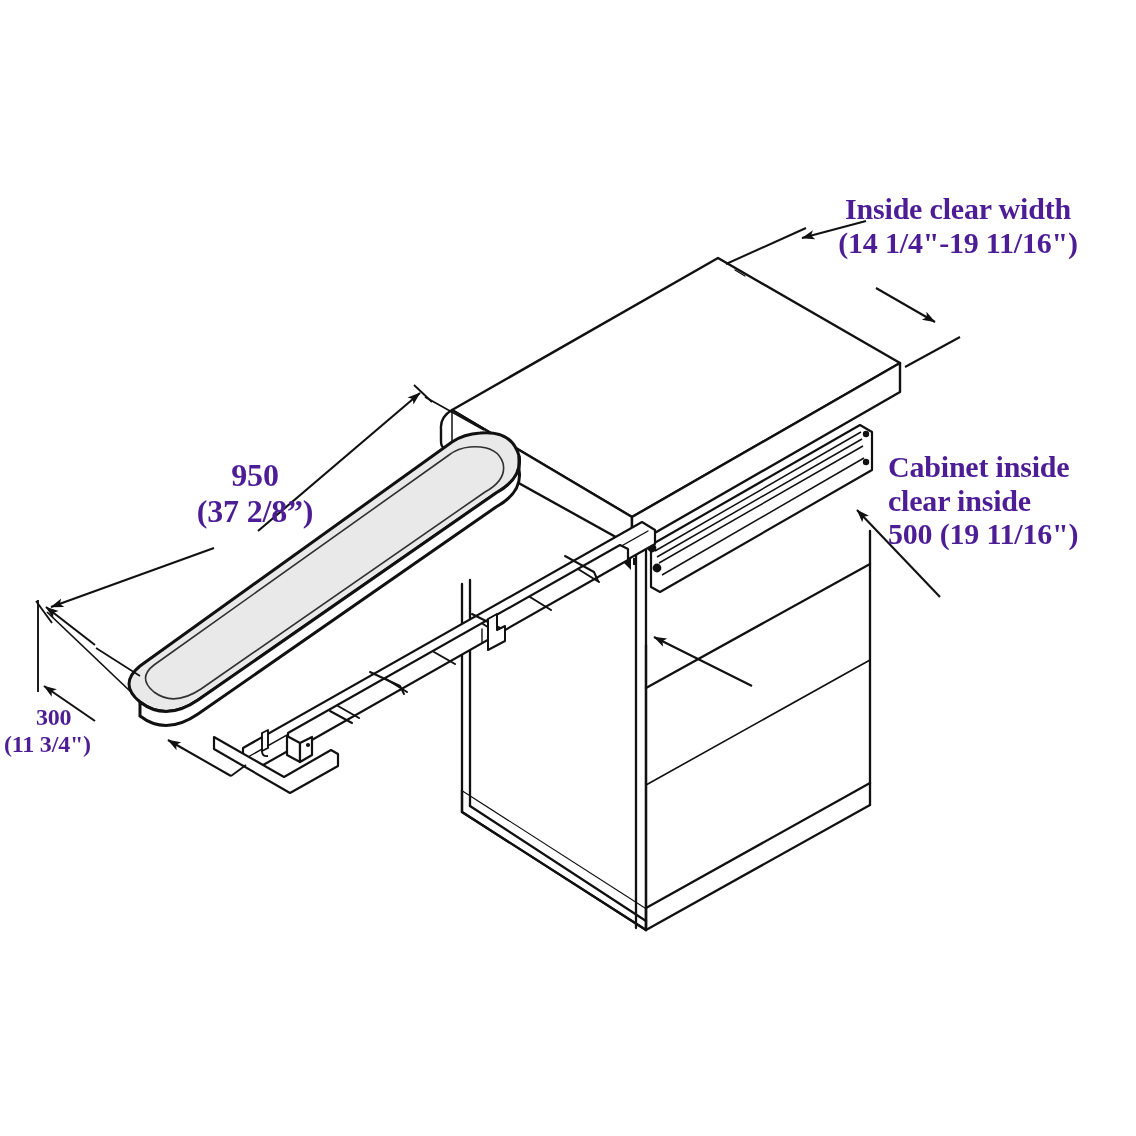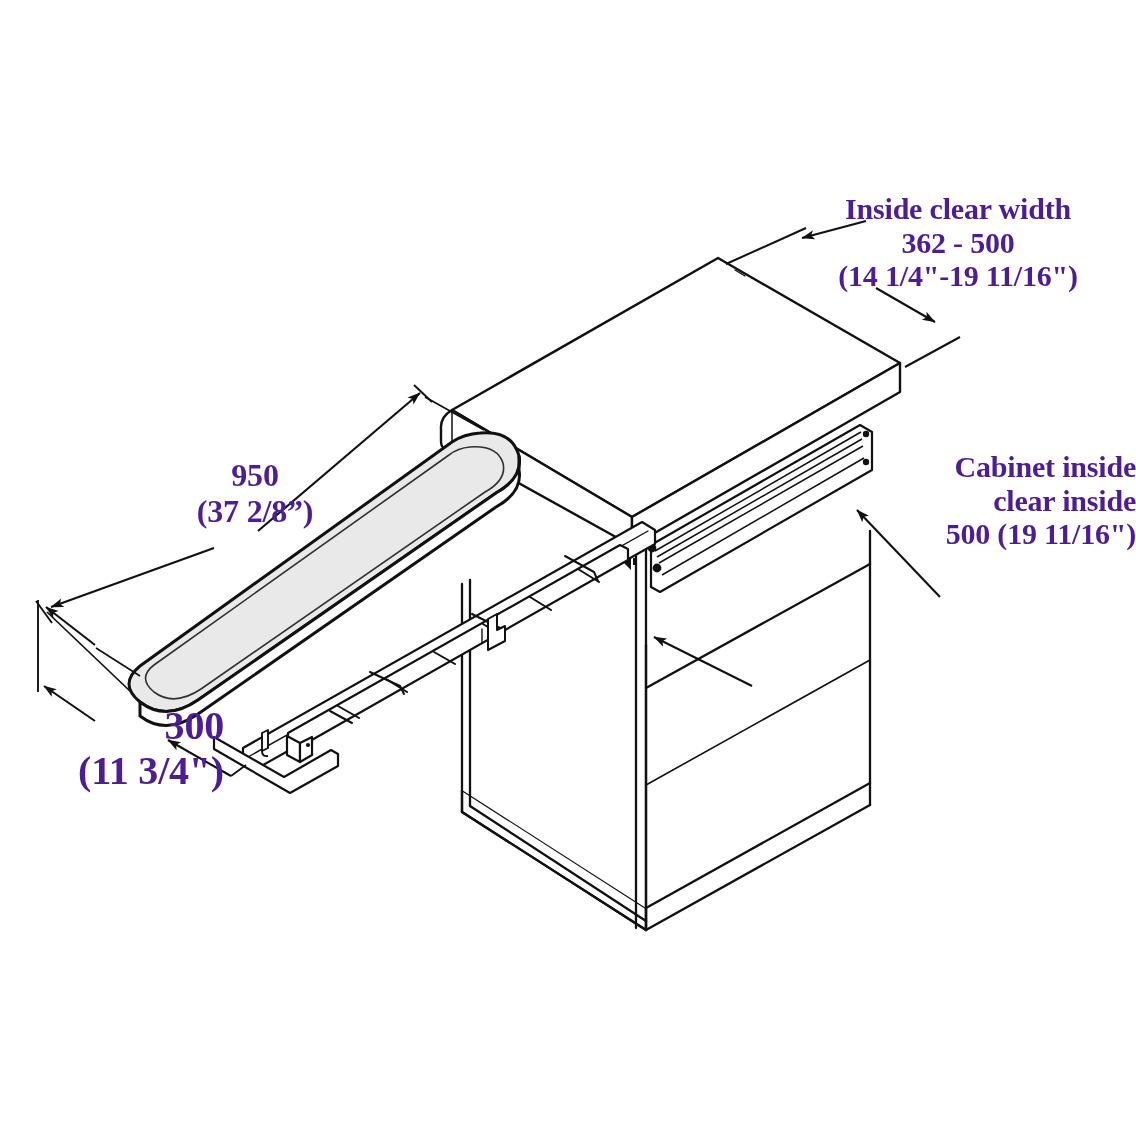--- a/index.html
+++ b/index.html
@@ -16,21 +16,21 @@
   .dimtext{
     position:absolute;
     font-family:Liberation Serif, serif;
     font-weight:bold;
     color:#4c1d95;
     white-space:nowrap;
     line-height:1.12;
     letter-spacing:-0.2px;
   }
   .t-center{text-align:center;}
-  .t-left{text-align:right;}
+  .t-left{text-align:left;}
 </style>
 </head>
 <body>
 
 <div id="stage">
 
   <svg id="drawing" viewBox="0 0 1136 1136" shape-rendering="geometricPrecision">
     <defs>
       <marker id="ah" markerWidth="16" markerHeight="16" refX="13" refY="5.2" orient="auto" markerUnits="userSpaceOnUse">
         <path d="M0.5,0.6 L13.6,5.2 L0.5,9.8 L3.6,5.2 Z" fill="#111"></path>
@@ -199,33 +199,32 @@
       <line x1="231" y1="776" x2="168" y2="740" marker-end="url(#ah2)"></line>
       <path d="M231,776 L246,765" stroke-width="1.8"></path>
 
       <path d="M96,648 L140,676" stroke-width="1.7"></path>
       <path d="M96,723 L176,750" stroke-width="1.7" opacity="0"></path>
     </g>
   </svg>
 
   <div class="dimtext t-center" style="left:780px;top:192px;width:356px;font-size:30px;">
     <div>Inside clear width</div>
-    <div>362 - 500</div>
     <div>(14 1/4"-19 11/16")</div>
   </div>
 
   <div class="dimtext t-left" style="left:888px;top:450px;width:248px;font-size:30px;">
     <div>Cabinet inside</div>
     <div>clear inside</div>
     <div>500 (19 11/16")</div>
   </div>
 
   <div class="dimtext t-center" style="left:140px;top:442px;width:230px;font-size:32px;margin-top:16px;">
     <div>950</div>
     <div>(37 2/8”)</div>
   </div>
 
-  <div class="dimtext t-left" style="left:4px;top:704px;width:220px;font-size:40px;">
+  <div class="dimtext t-left" style="left:4px;top:704px;width:220px;font-size:24px;">
     <div style="padding-left:32px;">300</div>
     <div>(11 3/4")</div>
   </div>
 
 </div>
 
 </body></html>

